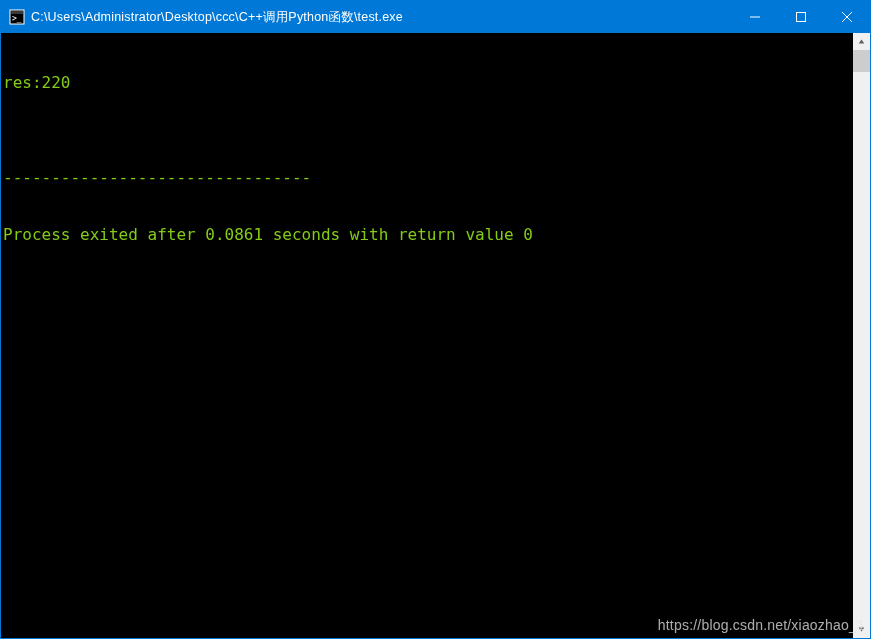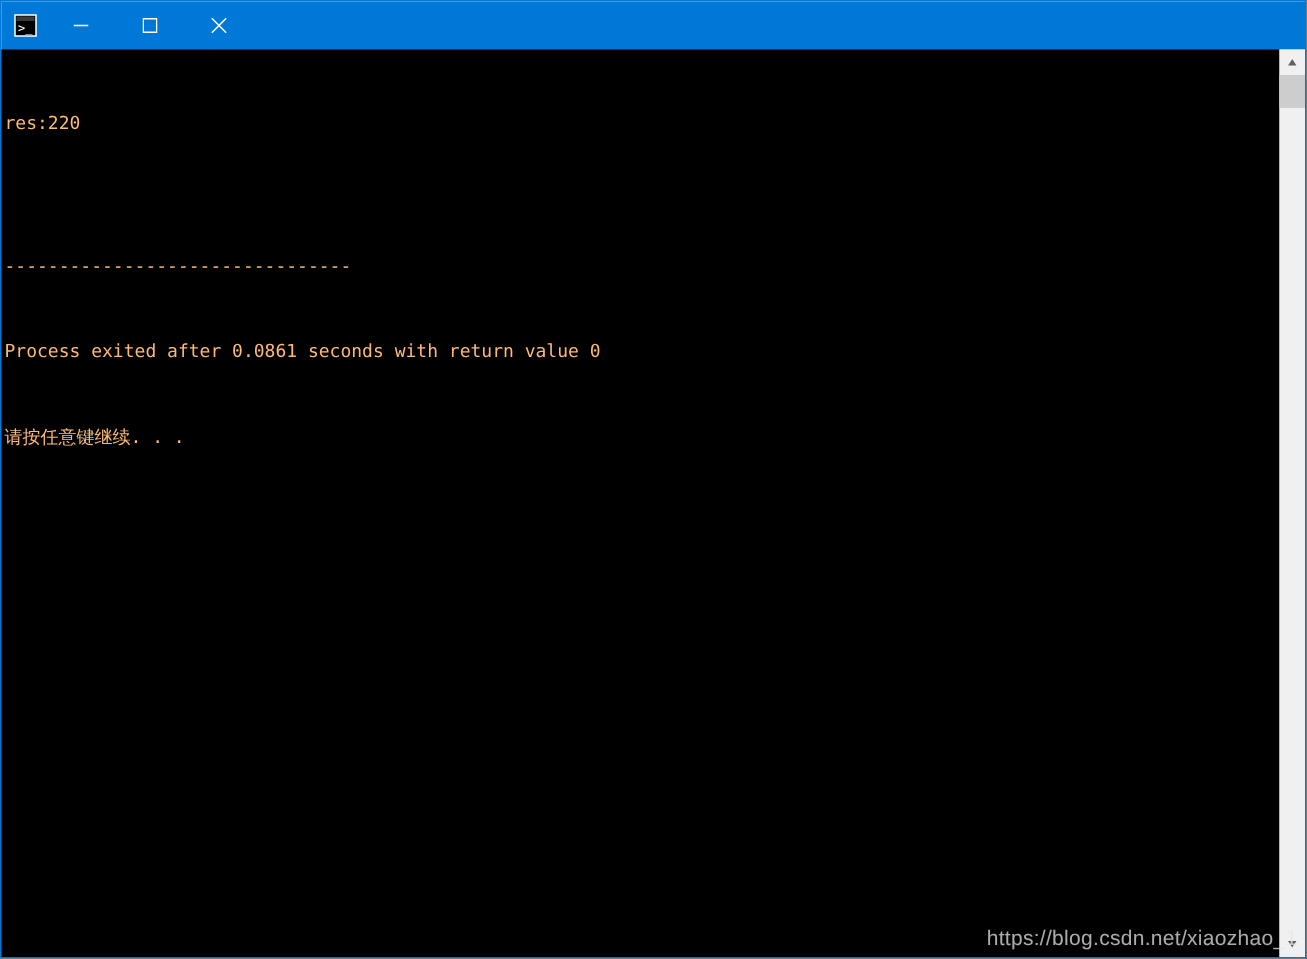--- a/index.html
+++ b/index.html
@@ -74,23 +74,23 @@
     }
     .client-area {
       flex: 1;
       display: flex;
       background: #000000;
       position: relative;
     }
     .console-content {
       flex: 1;
       background: #000000;
-      color: #fdba74;
+      color: #84cc16;
       font-family: "NSimSun", "SimSun", "Consolas", monospace;
-      font-size: 12px;
+      font-size: 16px;
       line-height: 19px;
       padding: 2px 0 0 2px;
       white-space: pre;
       overflow: hidden;
     }
     .console-line {
       display: block;
     }
     .scrollbar {
       width: 17px;
@@ -144,20 +144,21 @@
 
 <div class="window">
   <div class="titlebar">
     <span class="titlebar-icon">
       <svg viewBox="0 0 16 16">
         <rect x="1" y="1" width="14" height="14" fill="#000000" stroke="#ffffff" stroke-width="1"></rect>
         <rect x="2" y="2" width="12" height="3" fill="#3a3a3a"></rect>
         <text x="3" y="12" font-size="8" fill="#ffffff" font-family="monospace">&gt;_</text>
       </svg>
     </span>
+    <span class="titlebar-text">C:\Users\Administrator\Desktop\ccc\C++调用Python函数\test.exe</span>
     <div class="titlebar-controls">
       <div class="titlebar-btn">
         <svg viewBox="0 0 10 10">
             <line x1="0" y1="5" x2="10" y2="5"></line>
           </svg>
       </div>
       <div class="titlebar-btn">
         <svg viewBox="0 0 10 10">
             <rect x="0.5" y="0.5" width="9" height="9"></rect>
           </svg>
@@ -169,21 +170,20 @@
           </svg>
       </div>
     </div>
   </div>
   <div class="client-area">
     <div class="console-content">
       <span class="console-line">res:220</span>
       <span class="console-line"></span>
       <span class="console-line">--------------------------------</span>
       <span class="console-line">Process exited after 0.0861 seconds with return value 0</span>
-      <span class="console-line">请按任意键继续. . .</span>
     </div>
     <div class="scrollbar">
       <div class="scroll-arrow">
         <svg viewBox="0 0 10 10">
             <polygon points="5,2 9,8 1,8"></polygon>
           </svg>
       </div>
       <div class="scroll-track">
         <div class="scroll-thumb"></div>
       </div>

